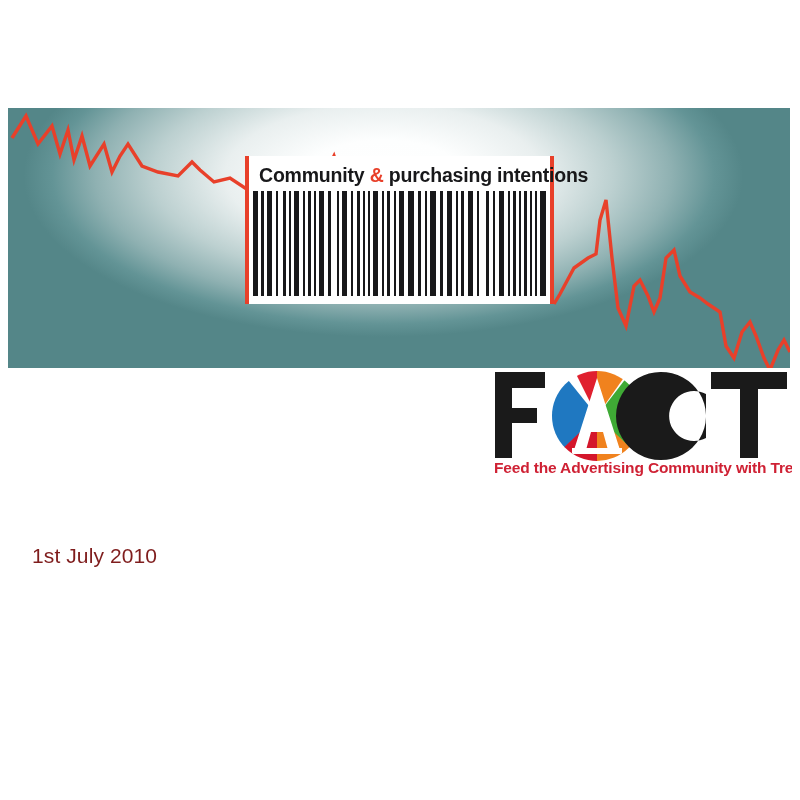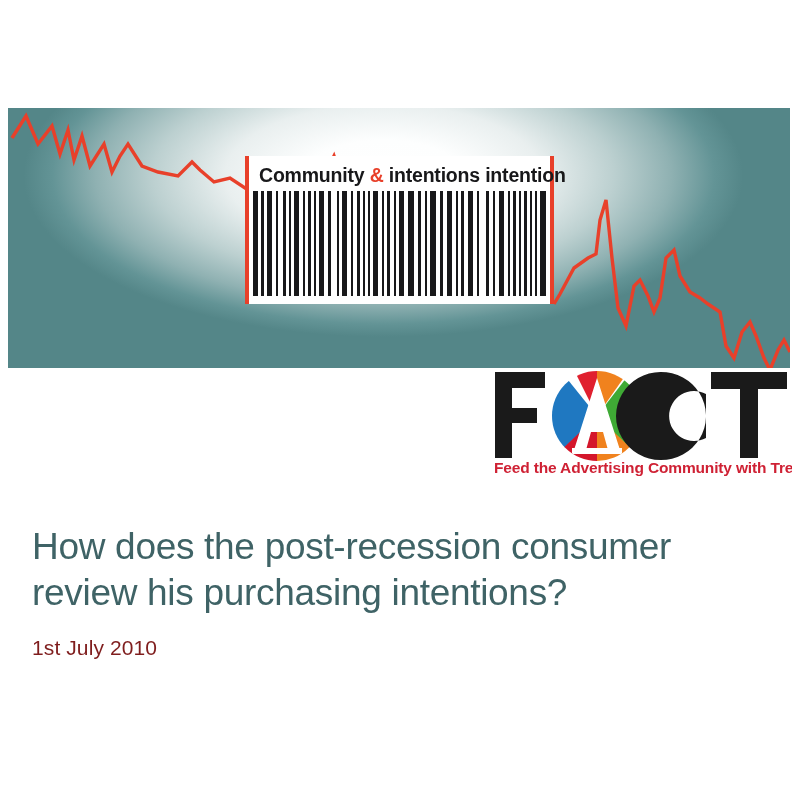--- a/index.html
+++ b/index.html
@@ -135,21 +135,21 @@
 
       <line x1="344" y1="118" x2="344" y2="196" stroke="#e8402a" stroke-width="3.4"></line>
 
       <polyline points="546,196 552,186 566,160 580,150 588,146 592,112 598,92 604,150 610,200 618,218 626,178 632,172 640,188 646,204 652,190 658,150 666,142 672,168 682,184 692,190 700,196 712,204 718,238 726,250 734,224 742,214 748,228 756,250 762,262 770,242 776,232 782,244" fill="none" stroke="#e8402a" stroke-width="3.4" stroke-linejoin="miter" stroke-linecap="butt"></polyline>
     </svg>
 
     <div id="barcode-block">
       <div id="barcode-rule-left"></div>
       <div id="barcode-rule-right"></div>
 
-      <div id="barcode-caption"><span>Community </span><span class="amp">&amp;</span><span> intentions intention</span></div>
+      <div id="barcode-caption"><span>Community </span><span class="amp">&amp;</span><span> purchasing intentions</span></div>
 
       <div id="barcode-bars">
         <svg width="293" height="105" viewBox="0 0 293 105">
           <g fill="#18181a">
             <rect x="0" y="0" width="5" height="105"></rect>
             <rect x="8" y="0" width="3" height="105"></rect>
             <rect x="14" y="0" width="5" height="105"></rect>
             <rect x="23" y="0" width="2" height="105"></rect>
             <rect x="30" y="0" width="3" height="105"></rect>
             <rect x="36" y="0" width="2" height="105"></rect>
@@ -240,18 +240,16 @@
       <g fill="#1a1a1a">
         <rect x="219" y="2" width="76" height="17"></rect>
         <rect x="248" y="2" width="18" height="86"></rect>
       </g>
 
       <text x="2" y="103" font-family="Liberation Sans, sans-serif" font-size="15.5" font-weight="bold" letter-spacing="-0.15" fill="#cf2134">Feed the Advertising Community with Trends</text>
     </svg>
   </div>
 
   <div id="title-block">
-    <h1 id="slide-title">How does the post-recession consumer
-review his purchasing intentions?</h1>
     <div id="slide-date">1st July 2010</div>
   </div>
 
 </div>
 
 </body></html>

